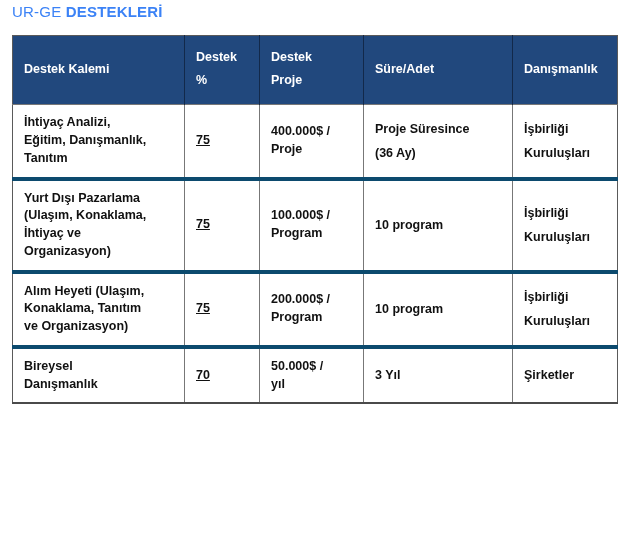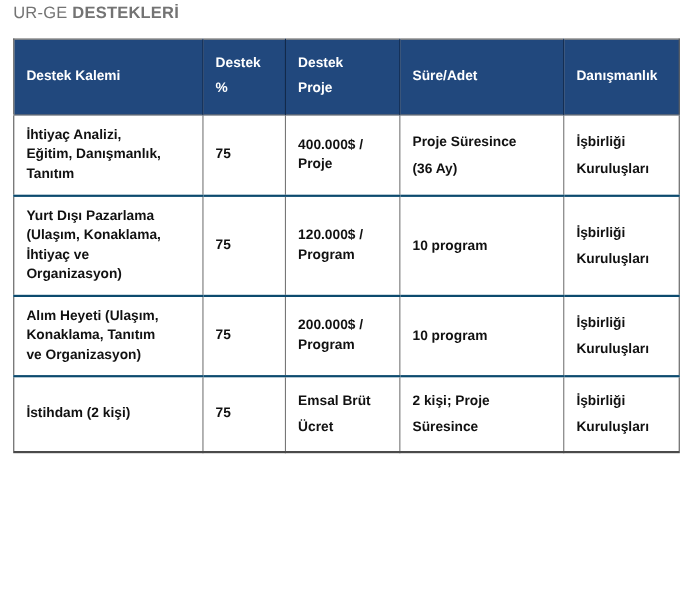--- a/index.html
+++ b/index.html
@@ -13,21 +13,21 @@
     font-family: "Liberation Sans", sans-serif;
     -webkit-font-smoothing: antialiased;
     overflow: hidden;
   }
 
   #page-title {
     position: absolute;
     left: 12px;
     top: 3px;
     font-size: 15px;
-    color: #737373;
+    color: #3b82f6;
     letter-spacing: 0.2px;
     white-space: nowrap;
   }
   #page-title .title-normal {
     font-weight: 400;
   }
   #page-title .title-bold {
     font-weight: 700;
   }
 
@@ -69,28 +69,28 @@
   thead th:last-child { border-right: none; }
 
   tbody td {
     background: #ffffff;
     color: #111111;
     font-size: 12.5px;
     font-weight: 700;
     text-align: left;
     vertical-align: middle;
     padding: 9px 11px;
-    border-top: 2px solid #0c4a6e;
+    border-top: 4px solid #0c4a6e;
     border-right: 1px solid #777777;
     line-height: 1.42;
   }
   tbody td:last-child { border-right: none; }
   tbody tr:first-child td { border-top: 1px solid #777777; }
 
-  tbody td.cell-pct { line-height: 1.42; }
+  tbody td.cell-pct { line-height: 1.42; text-decoration: underline; }
   tbody td.cell-sure,
   tbody td.cell-benef,
   tbody td.cell-limit-wide { line-height: 1.95; }
 
   .cell-line { display: block; }
 </style>
 </head>
 <body>
 
 <div id="page-title">
@@ -153,21 +153,21 @@
 
       <tr>
         <td class="cell-item">
           <span class="cell-line">Yurt Dışı Pazarlama</span>
           <span class="cell-line">(Ulaşım, Konaklama,</span>
           <span class="cell-line">İhtiyaç ve</span>
           <span class="cell-line">Organizasyon)</span>
         </td>
         <td class="cell-pct">75</td>
         <td class="cell-limit">
-          <span class="cell-line">120.000$ /</span>
+          <span class="cell-line">100.000$ /</span>
           <span class="cell-line">Program</span>
         </td>
         <td class="cell-sure">
           <span class="cell-line">10 program</span>
         </td>
         <td class="cell-benef">
           <span class="cell-line">İşbirliği</span>
           <span class="cell-line">Kuruluşları</span>
         </td>
       </tr>
@@ -185,35 +185,34 @@
         </td>
         <td class="cell-sure">
           <span class="cell-line">10 program</span>
         </td>
         <td class="cell-benef">
           <span class="cell-line">İşbirliği</span>
           <span class="cell-line">Kuruluşları</span>
         </td>
       </tr>
 
-      <tr>
-        <td class="cell-item">
-          <span class="cell-line">İstihdam (2 kişi)</span>
-        </td>
-        <td class="cell-pct">75</td>
-        <td class="cell-limit cell-limit-wide">
-          <span class="cell-line">Emsal Brüt</span>
-          <span class="cell-line">Ücret</span>
-        </td>
-        <td class="cell-sure">
-          <span class="cell-line">2 kişi; Proje</span>
-          <span class="cell-line">Süresince</span>
-        </td>
-        <td class="cell-benef">
-          <span class="cell-line">İşbirliği</span>
-          <span class="cell-line">Kuruluşları</span>
-        </td>
-      </tr>
-
+
+      <tr>
+        <td class="cell-item">
+          <span class="cell-line">Bireysel</span>
+          <span class="cell-line">Danışmanlık</span>
+        </td>
+        <td class="cell-pct">70</td>
+        <td class="cell-limit">
+          <span class="cell-line">50.000$ /</span>
+          <span class="cell-line">yıl</span>
+        </td>
+        <td class="cell-sure">
+          <span class="cell-line">3 Yıl</span>
+        </td>
+        <td class="cell-benef">
+          <span class="cell-line">Şirketler</span>
+        </td>
+      </tr>
 
     </tbody>
   </table>
 </div>
 
 </body></html>

